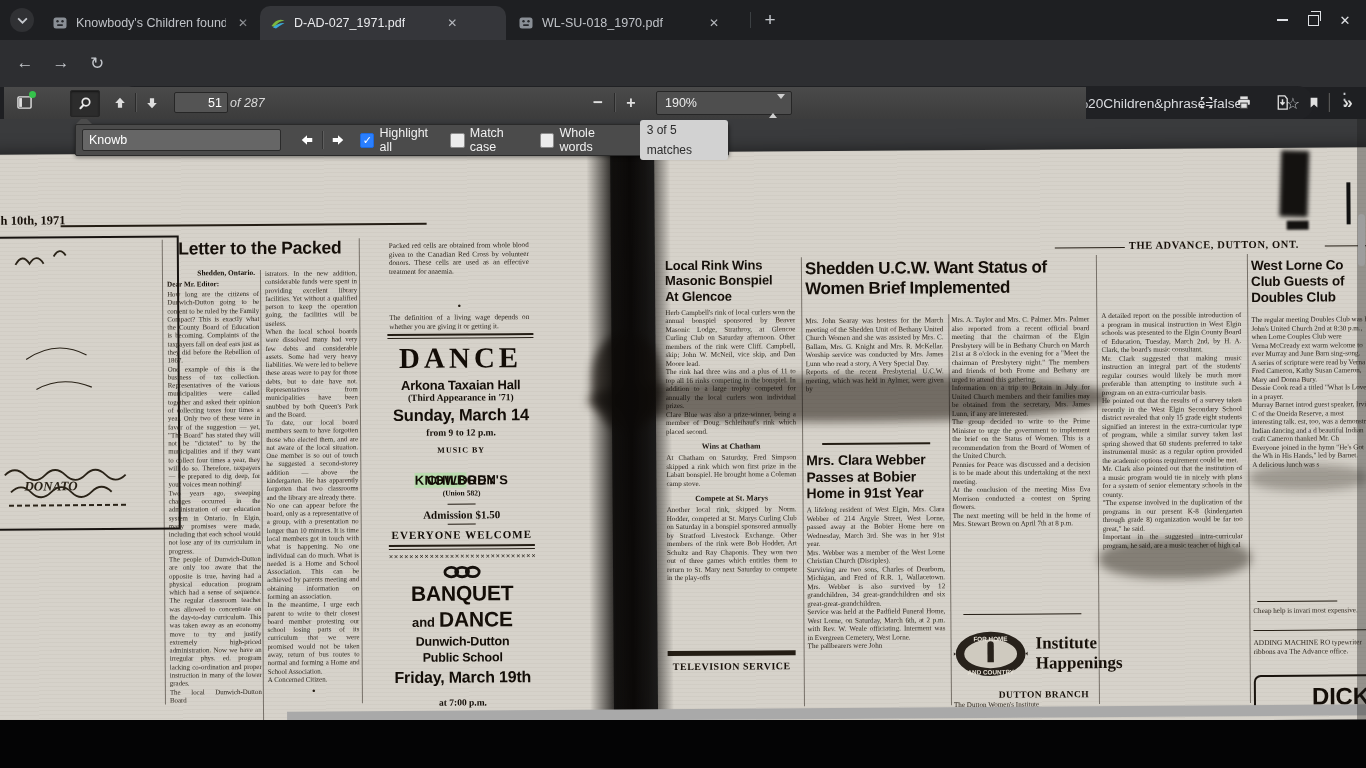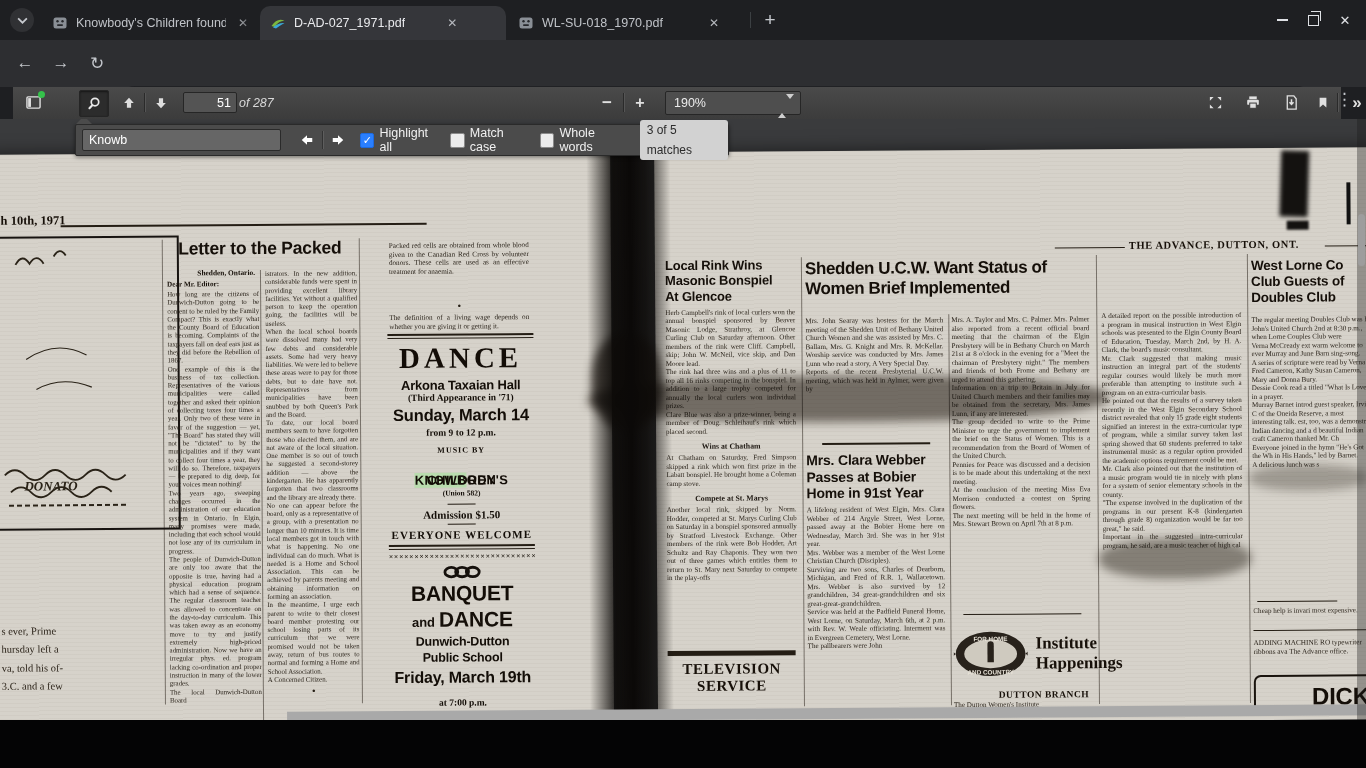--- a/index.html
+++ b/index.html
@@ -24,21 +24,21 @@
   .xglyph{color:#dfe1e5;font-size:13px;}
 
   
   #omnirow{position:absolute;left:0;top:40px;width:1366px;height:47px;background:#2d2e31;}
   .navic{position:absolute;top:10px;width:26px;height:26px;color:#c3c6cb;font-size:17px;display:flex;align-items:center;justify-content:center;}
   #urlpill{position:absolute;left:118px;top:46px;width:1196px;height:34px;background:#202124;border-radius:17px;display:flex;align-items:center;}
   #urltext{color:#dadce0;font-size:13.7px;white-space:nowrap;overflow:hidden;flex:1;}
   #menu3{position:absolute;left:1336px;top:49px;color:#c3c6cb;font-size:17px;}
 
   
-  #pdfbar{position:absolute;left:13px;top:87px;width:1328px;height:32px;background:linear-gradient(#4a4a4a,#3c3c3c);border-bottom:1px solid #1c1c1c;}
+  #pdfbar{position:absolute;left:4px;top:87px;width:1082px;height:32px;background:linear-gradient(#4a4a4a,#3c3c3c);border-bottom:1px solid #1c1c1c;}
   .pbtn{position:absolute;top:3px;width:28px;height:25px;display:flex;align-items:center;justify-content:center;border-radius:2px;}
   .pbtn.pressed{background:#2c2c2c;box-shadow:inset 0 1px 2px rgba(0,0,0,.5);border:1px solid #252525;}
   .pdiv{position:absolute;top:6px;width:1px;height:19px;background:#2a2a2a;border-right:1px solid #555;}
   #pageinput{position:absolute;left:170px;top:5px;width:42px;height:19px;background:#545454;border:1px solid #262626;border-radius:2px;color:#fff;font-size:12.5px;text-align:right;padding:0 5px;font-family:"Liberation Sans",sans-serif;}
   #oftotal{position:absolute;left:226px;top:9px;color:#d9d9d9;font-size:12.5px;font-style:italic;}
   #zoomsel{position:absolute;left:652px;top:4px;width:126px;height:22px;background:#4e4e4e;border:1px solid #262626;border-radius:2px;color:#ececec;font-size:12.5px;line-height:22px;padding-left:8px;}
   #zoomsel .arrows{position:absolute;right:6px;top:3px;}
   .tri-up{width:0;height:0;border-left:4px solid transparent;border-right:4px solid transparent;border-bottom:5px solid #cfcfcf;margin-bottom:2px;}
   .tri-dn{width:0;height:0;border-left:4px solid transparent;border-right:4px solid transparent;border-top:5px solid #cfcfcf;}
   #moretools{color:#e0e0e0;font-size:17px;font-weight:bold;}
@@ -234,24 +234,20 @@
             <path d="M8 235 q10 -10 20 0 t20 0 t20 0 t20 0 t20 0 t20 0"></path>
             <path d="M14 252 q10 -10 20 0 t20 0 t20 0 t20 0 t20 0"></path>
             <path d="M30 120 q30 -20 60 -4" stroke-width="1.2"></path>
               <path d="M40 150 q25 -14 55 -2" stroke-width="1.2"></path>
           </g>
         </svg>
         <div style="position:absolute;left:28px;bottom:34px;font-family:'Liberation Serif',serif;font-style:italic;font-weight:bold;font-size:13px;color:#2a2318;">DONATO</div>
         <div style="position:absolute;left:12px;bottom:22px;width:120px;height:2px;background:repeating-linear-gradient(90deg,#2a2318 0 5px,transparent 5px 8px);"></div>
       </div>
 
-      <div class="col" style="left:0px;top:499px;width:130px;font-family:'Liberation Serif',serif;font-size:10.5px;line-height:1.75;white-space:pre-line;color:#2a2218;">s ever,  Prime
-hursday  left  a
-va,  told  his  of-
-3.C.  and  a  few</div>
 
       <div class="vrule" style="left:163px;top:117px;height:465px;"></div>
       <div class="vrule" style="left:261px;top:148px;height:451px;"></div>
       <div class="vrule" style="left:360px;top:117px;height:465px;"></div>
 
       <div class="col hd" style="left:166px;top:116px;width:190px;font-size:17.5px;text-align:center;">Letter to the Packed</div>
 
       <div class="col" style="left:168px;top:146px;width:92px;height:453px;">
         <div class="serifb" style="font-size:7.4px;text-align:right;padding-right:4px;">Shedden,  Ontario.</div>
         <div class="serifb" style="font-size:7.2px;margin:3px 0 2px;">Dear Mr. Editor:</div>
@@ -330,21 +326,21 @@
 At Glencoe</div>
         <div class="bodytxt" style="margin-top:5px;font-size:7.1px;">Herb Campbell's rink of local curlers won the annual bonspiel sponsored by Beaver Masonic Lodge, Strathroy, at Glencoe Curling Club on Saturday afternoon. Other members of the rink were Cliff. Campbell, skip; John W. McNeil, vice skip, and Dan Moore lead.
 The rink had three wins and a plus of 11 to top all 16 rinks competing in the bonspiel. In addition to a large trophy competed for annually the local curlers won individual prizes.
 Clare Blue was also a prize-winner, being a member of Doug. Schleihauf's rink which placed second.</div>
         <div class="shd" style="margin-top:6px;">Wins at Chatham</div>
         <div class="bodytxt" style="margin-top:3px;font-size:7.1px;">At Chatham on Saturday,  Fred Simpson skipped a rink which won first prize in the Labatt bonspiel. He brought home a Coleman camp stove.</div>
         <div class="shd" style="margin-top:6px;">Compete at St. Marys</div>
         <div class="bodytxt" style="margin-top:3px;font-size:7.1px;">Another local rink, skipped by Norm. Hodder, competed at St. Marys Curling Club on Saturday in a bonspiel sponsored annually by Stratford Livestock Exchange. Other members of the rink were Bob Hodder, Art Schultz and Ray Chaponis. They won two out of three games which entitles them to return to St. Mary next Saturday to compete in the play-offs</div>
       </div>
       <div class="hline" style="left:666px;top:532px;width:128px;height:5px;"></div>
-      <div class="col serifb" style="left:666px;top:542px;width:128px;font-size:15px;letter-spacing:.5px;text-align:center;">TELEVISION SERVICE</div>
+      <div class="col serifb" style="left:666px;top:542px;width:128px;font-size:10px;letter-spacing:.5px;text-align:center;">TELEVISION SERVICE</div>
 
       <div class="col hd" style="left:806px;top:141px;width:288px;font-size:17px;letter-spacing:-.4px;">Shedden U.C.W. Want Status of
 Women Brief Implemented</div>
       <div class="col bodytxt" style="left:806px;top:199px;width:138px;height:122px;font-size:7.1px;">Mrs. John Searay was hostess for the March meeting of the Shedden Unit of Bethany United Church Women and she was assisted by Mrs. C. Ballam, Mrs. G. Knight and Mrs. R. McKellar. Worship service was conducted by Mrs. James Lunn who read a story, A Very Special Day.
 Reports of the recent Presbyterial U.C.W. meeting, which was held in Aylmer, were given by</div>
       <div class="col bodytxt" style="left:952px;top:199px;width:138px;height:296px;font-size:7.1px;">Mrs. A. Taylor and Mrs. C. Palmer. Mrs. Palmer also reported from a recent official board meeting that the chairman of the Elgin Presbytery will be in Bethany Church on March 21st at 8 o'clock in the evening for a "Meet the chairman of Presbytery night." The members and friends of both Frome and Bethany are urged to attend this gathering.
 Information on a trip to Britain in July for United Church members and their families may be obtained from the secretary, Mrs. James Lunn, if any are interested.
 The group decided to write to the Prime Minister to urge the government to implement the brief on the Status of Women. This is a recommendation from the Board of Women of the United Church.
 Pennies for Peace was discussed and a decision is to be made about this undertaking at the next meeting.
 At the conclusion of the meeting Miss Eva Morrison conducted a contest on Spring flowers.

